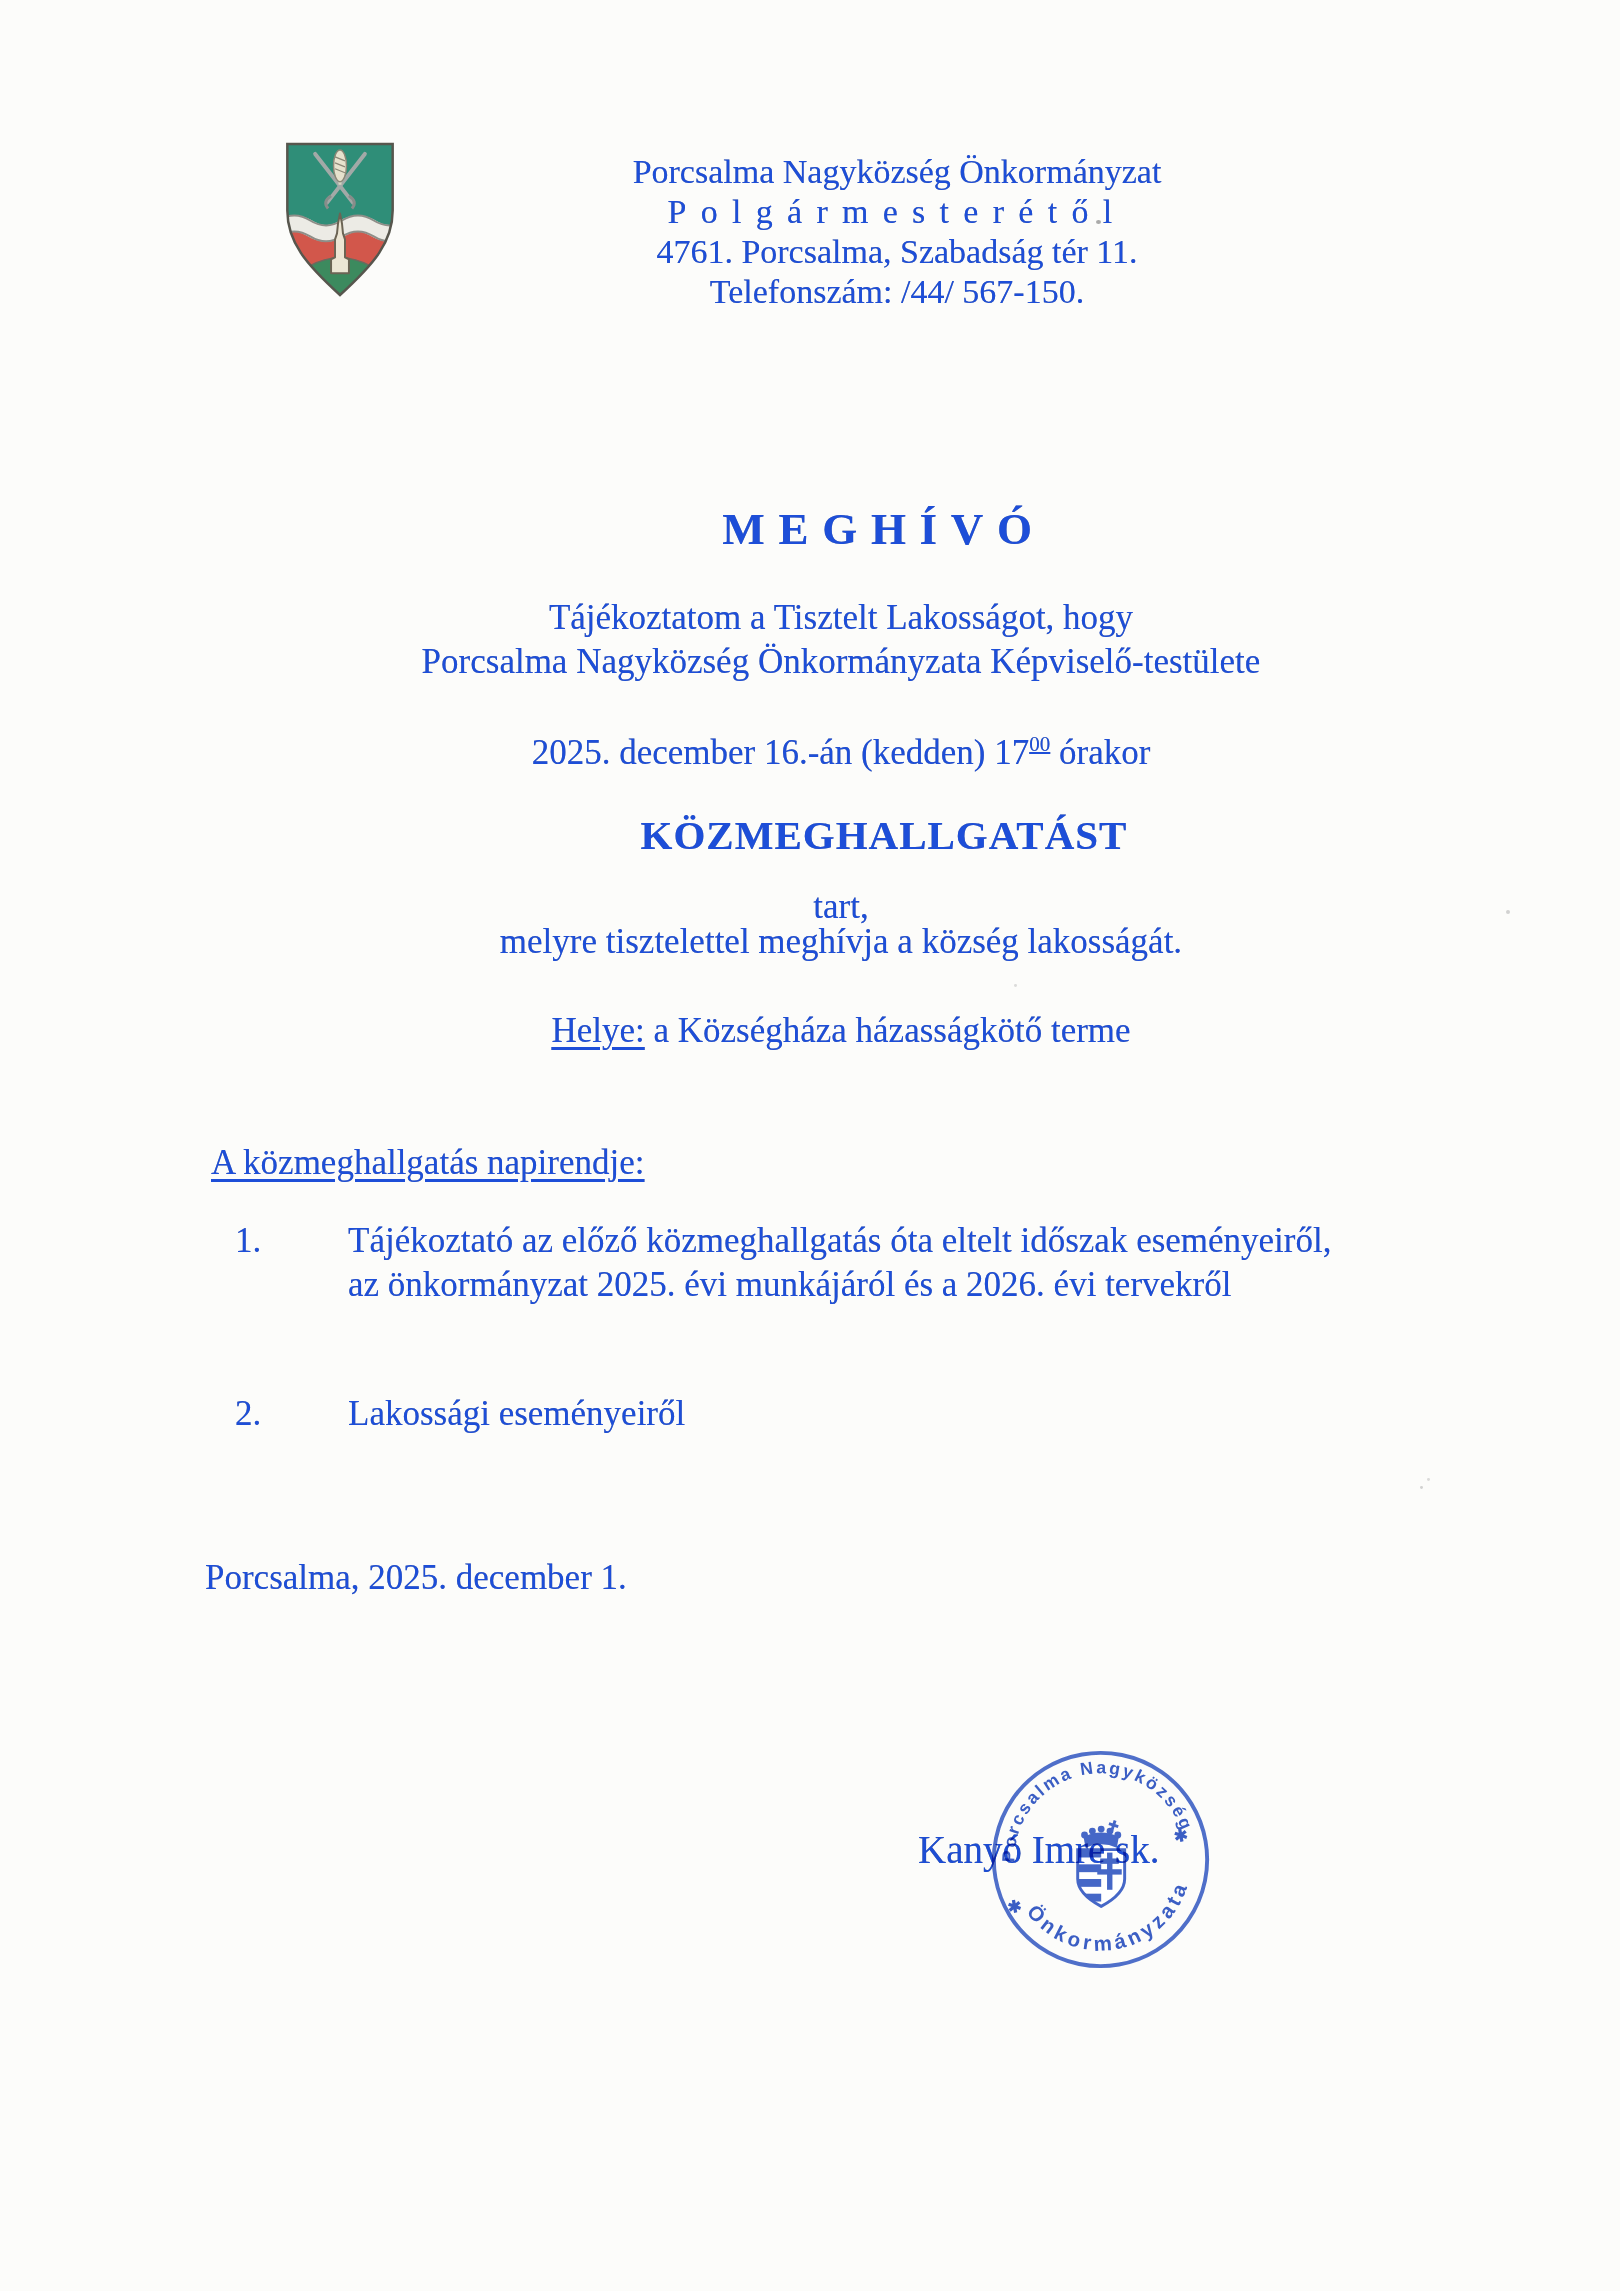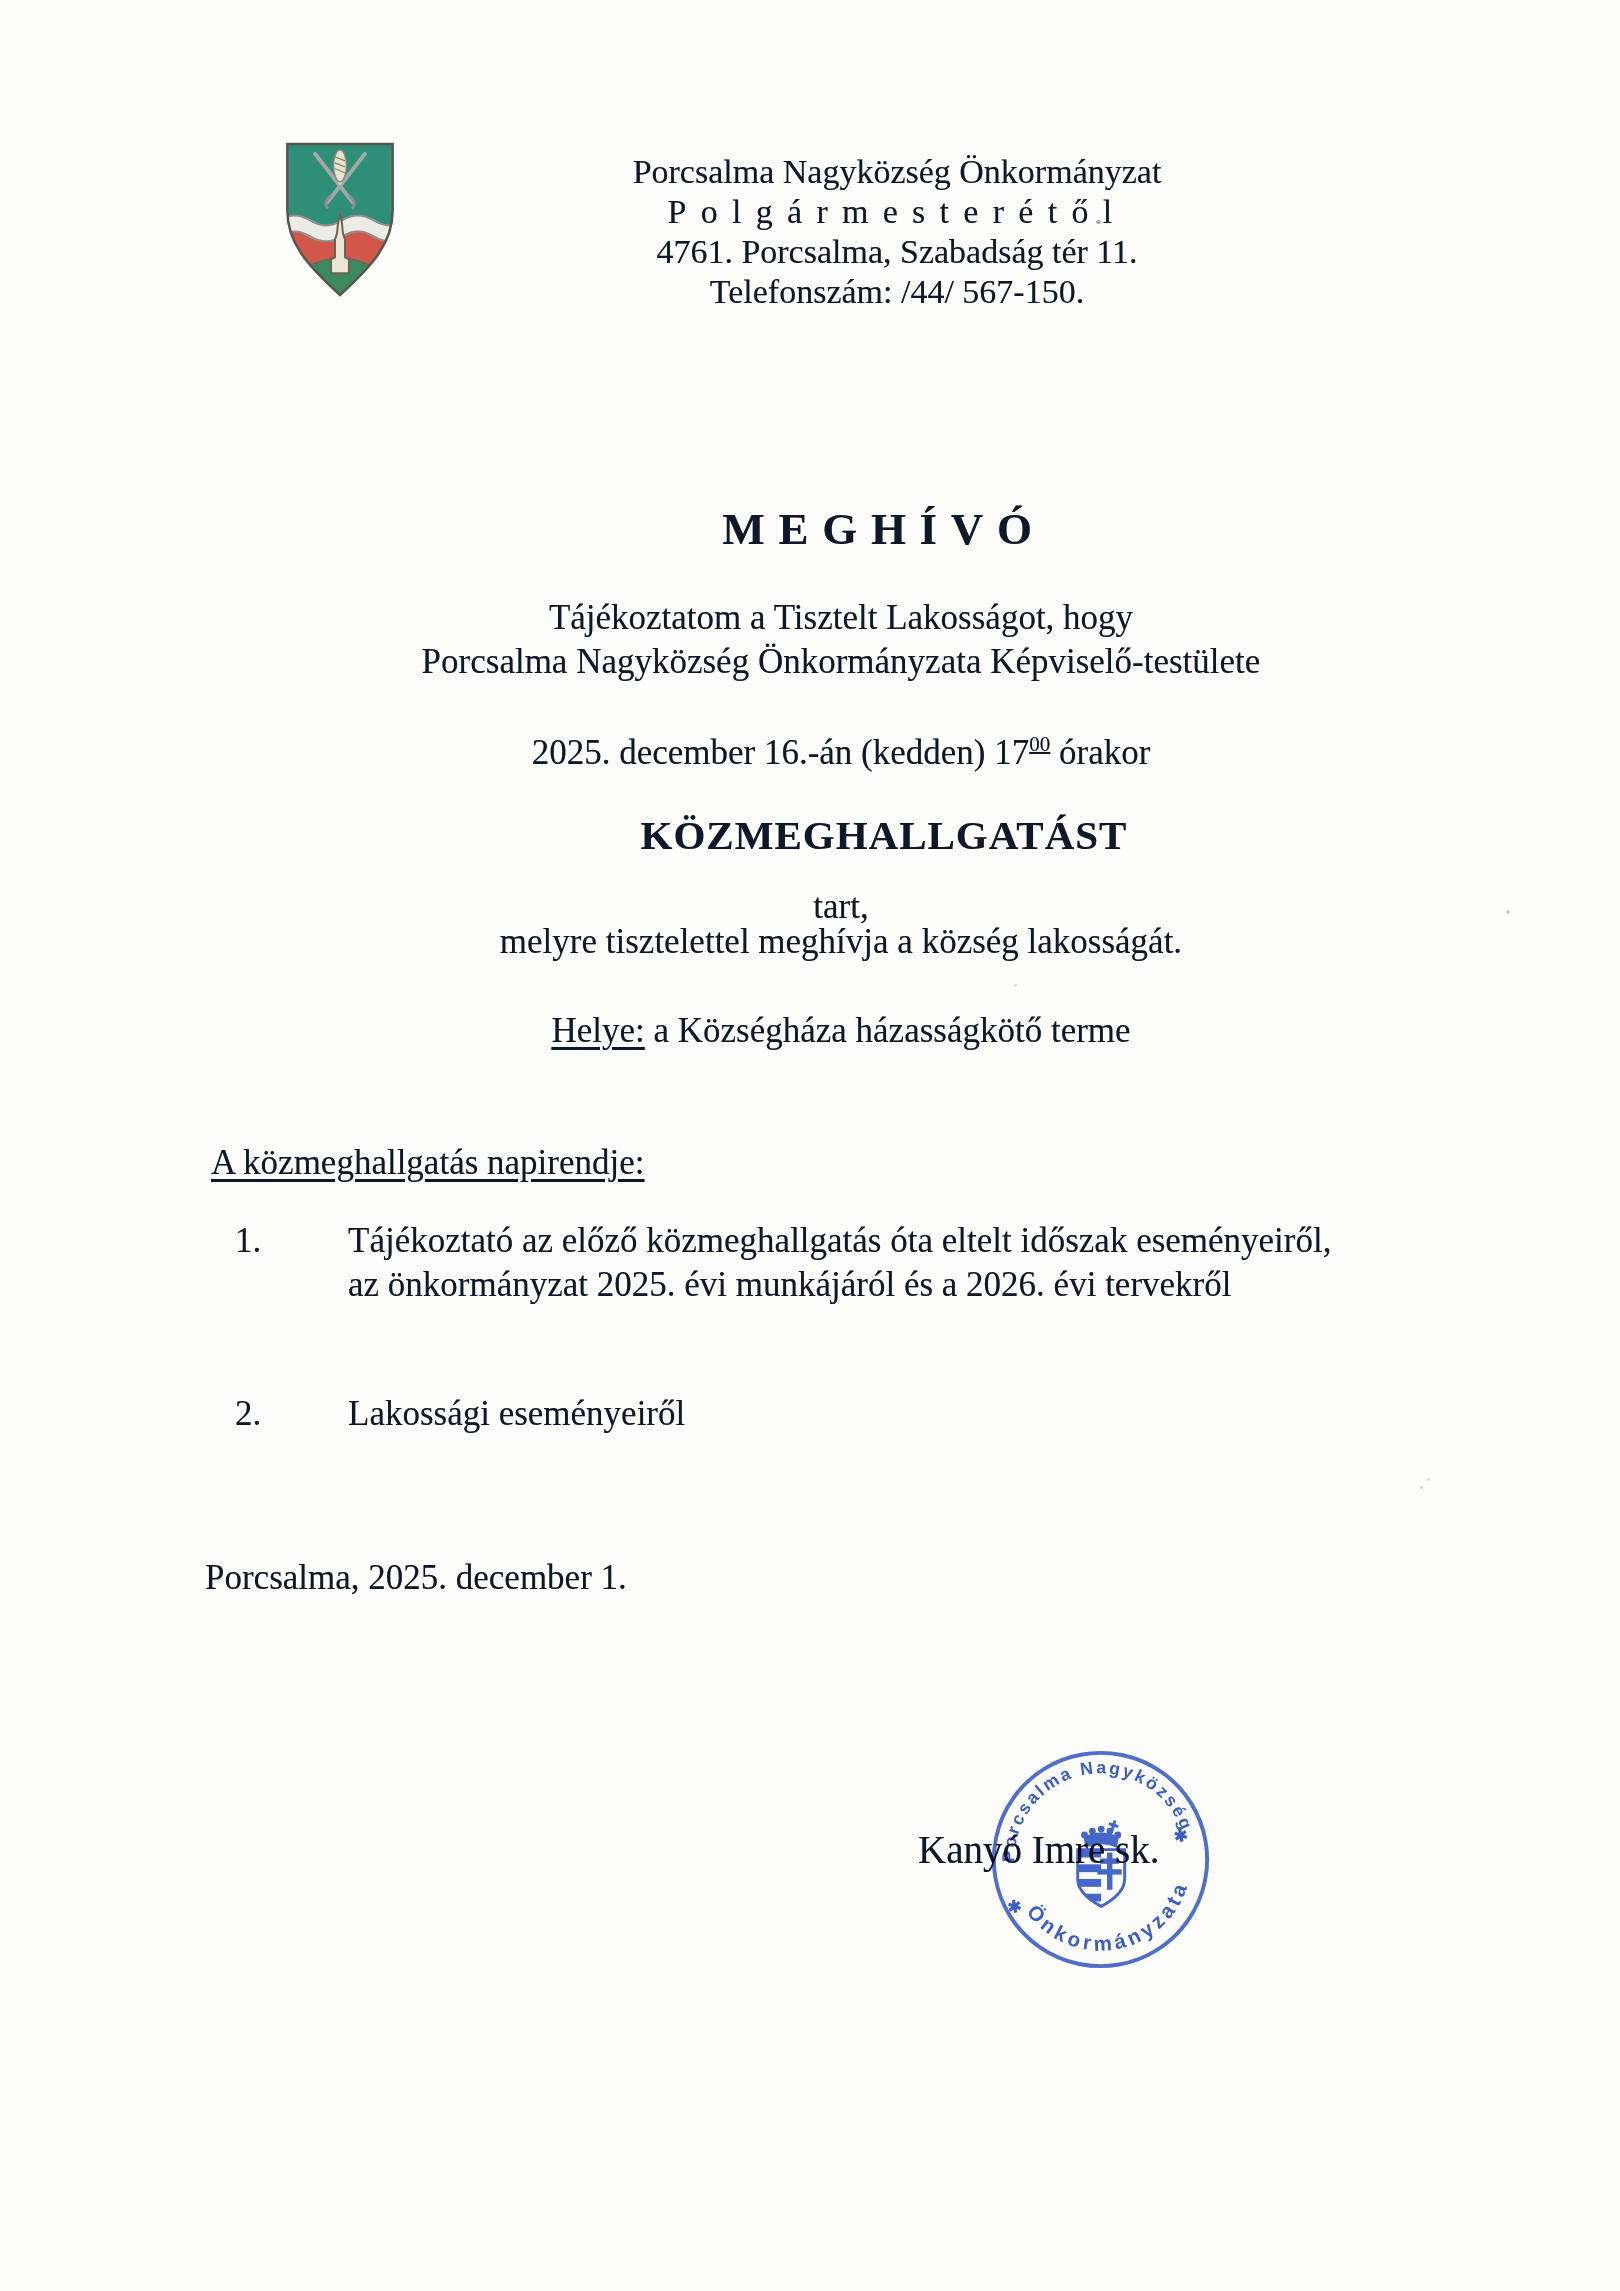--- a/index.html
+++ b/index.html
@@ -2,21 +2,21 @@
 <html><head>
 <meta charset="utf-8">
 <style>
   html,body{margin:0;padding:0;background:#9a9a9a;}
   .page{
     position:relative;
     width:1620px;height:2292px;
     margin:0 auto;
     background:#fcfcfa;
     font-family:"Liberation Serif", serif;
-    color:#0f172a;
+    color:#1d4ed8;
     overflow:hidden;
   }
   .line{position:absolute;white-space:nowrap;font-size:35px;line-height:1.15;
         text-shadow:0 0 0.6px rgba(40,40,40,0.45);}
   .c{left:59px;width:1564px;text-align:center;}
   .tc{left:102px;width:1564px;text-align:center;}
   .hdr{left:412px;width:970px;text-align:center;font-size:34px;}
   .u{text-decoration:underline;text-underline-offset:4.9px;text-decoration-thickness:2.5px;}
   .spaced{letter-spacing:0.42em;}
   .title{font-weight:bold;font-size:45px;letter-spacing:13.7px;}

